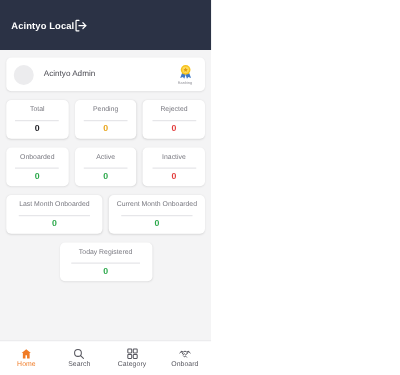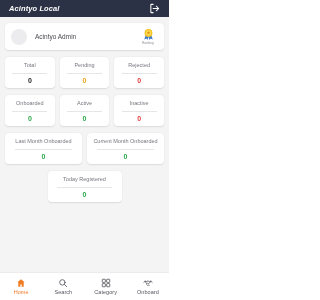--- a/index.html
+++ b/index.html
@@ -12,25 +12,24 @@
   #app {
     position:relative;
     width:169px; height:300px;
     background:#f4f4f5;
     display:flex; flex-direction:column;
   }
 
   
   .header {
     flex:0 0 auto;
-    height:17px;
+    height:40px;
     background:#2b3245;
-    display:flex; align-items:center; justify-content:space-between;
+    display:flex; align-items:center; 
     padding:0 9px;
-    font-style:italic;
   }
   .header-title {
     color:#ffffff;
     font-size:7.5px;
     font-weight:bold;
     letter-spacing:0.1px;
   }
   .logout-icon { width:11px; height:11px; display:block; }
 
   

